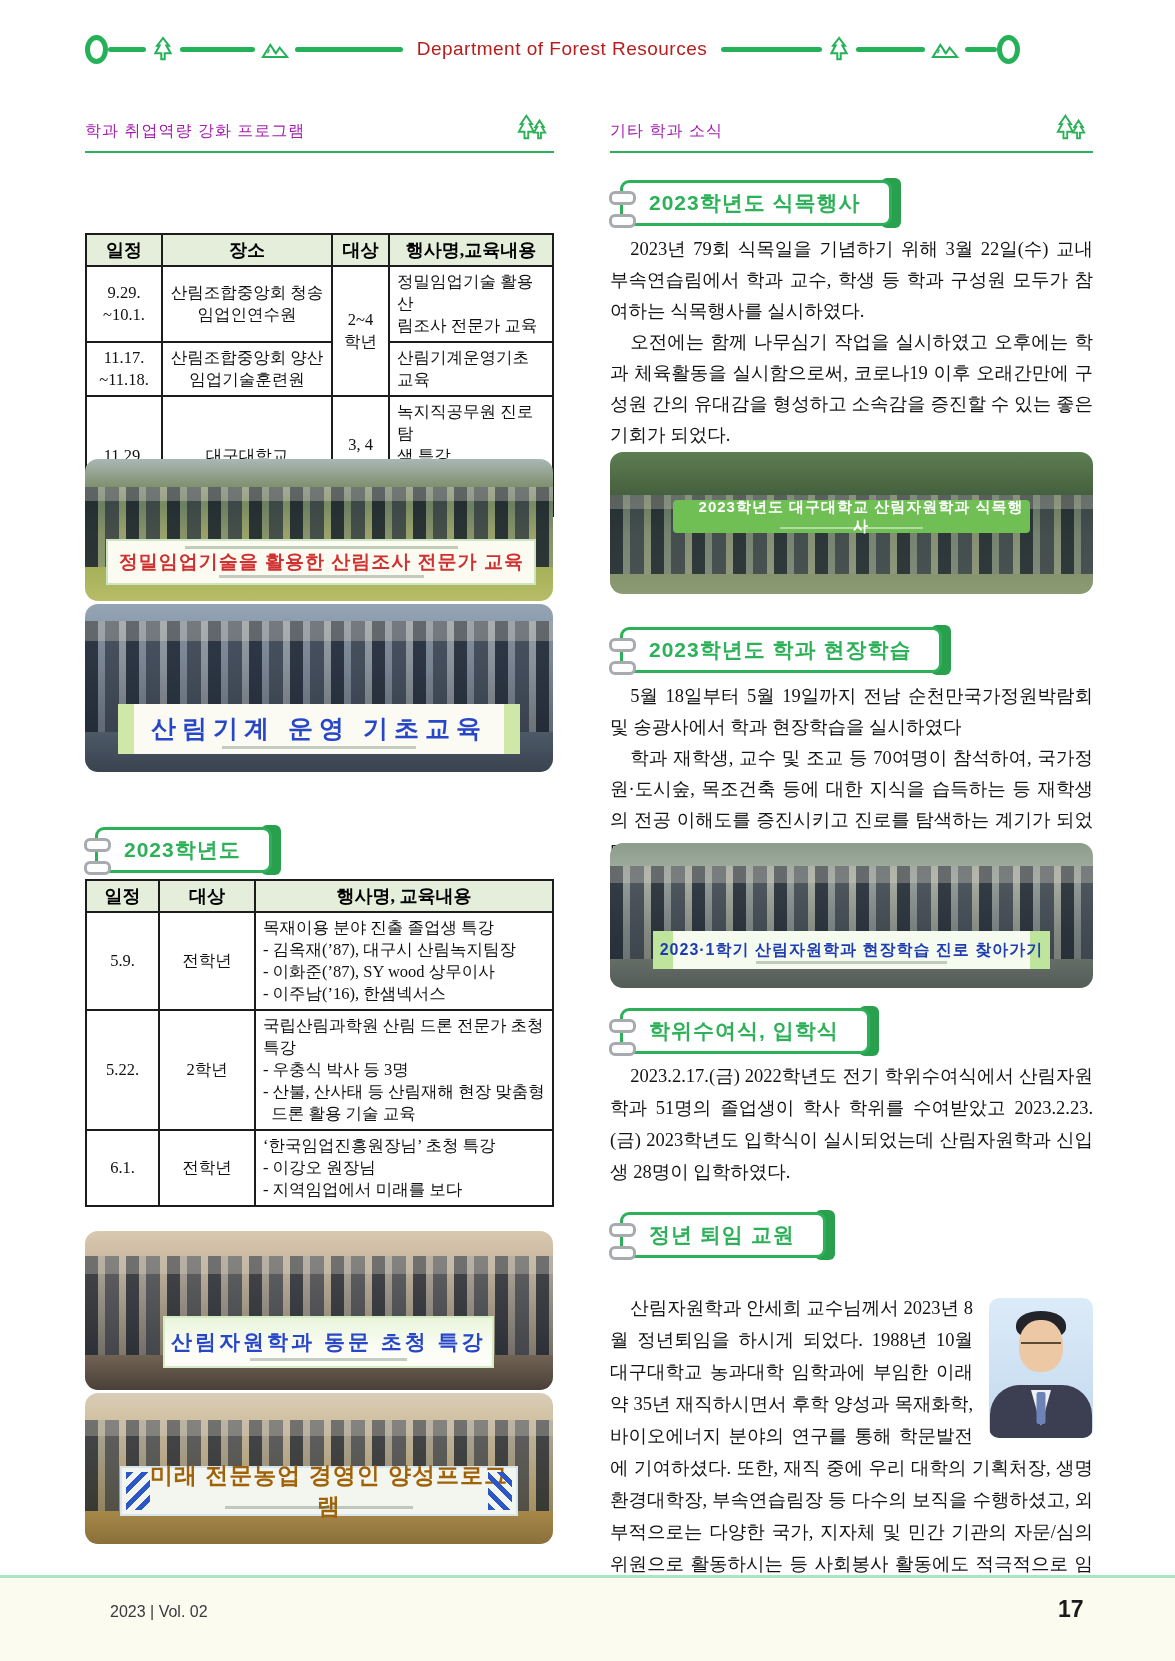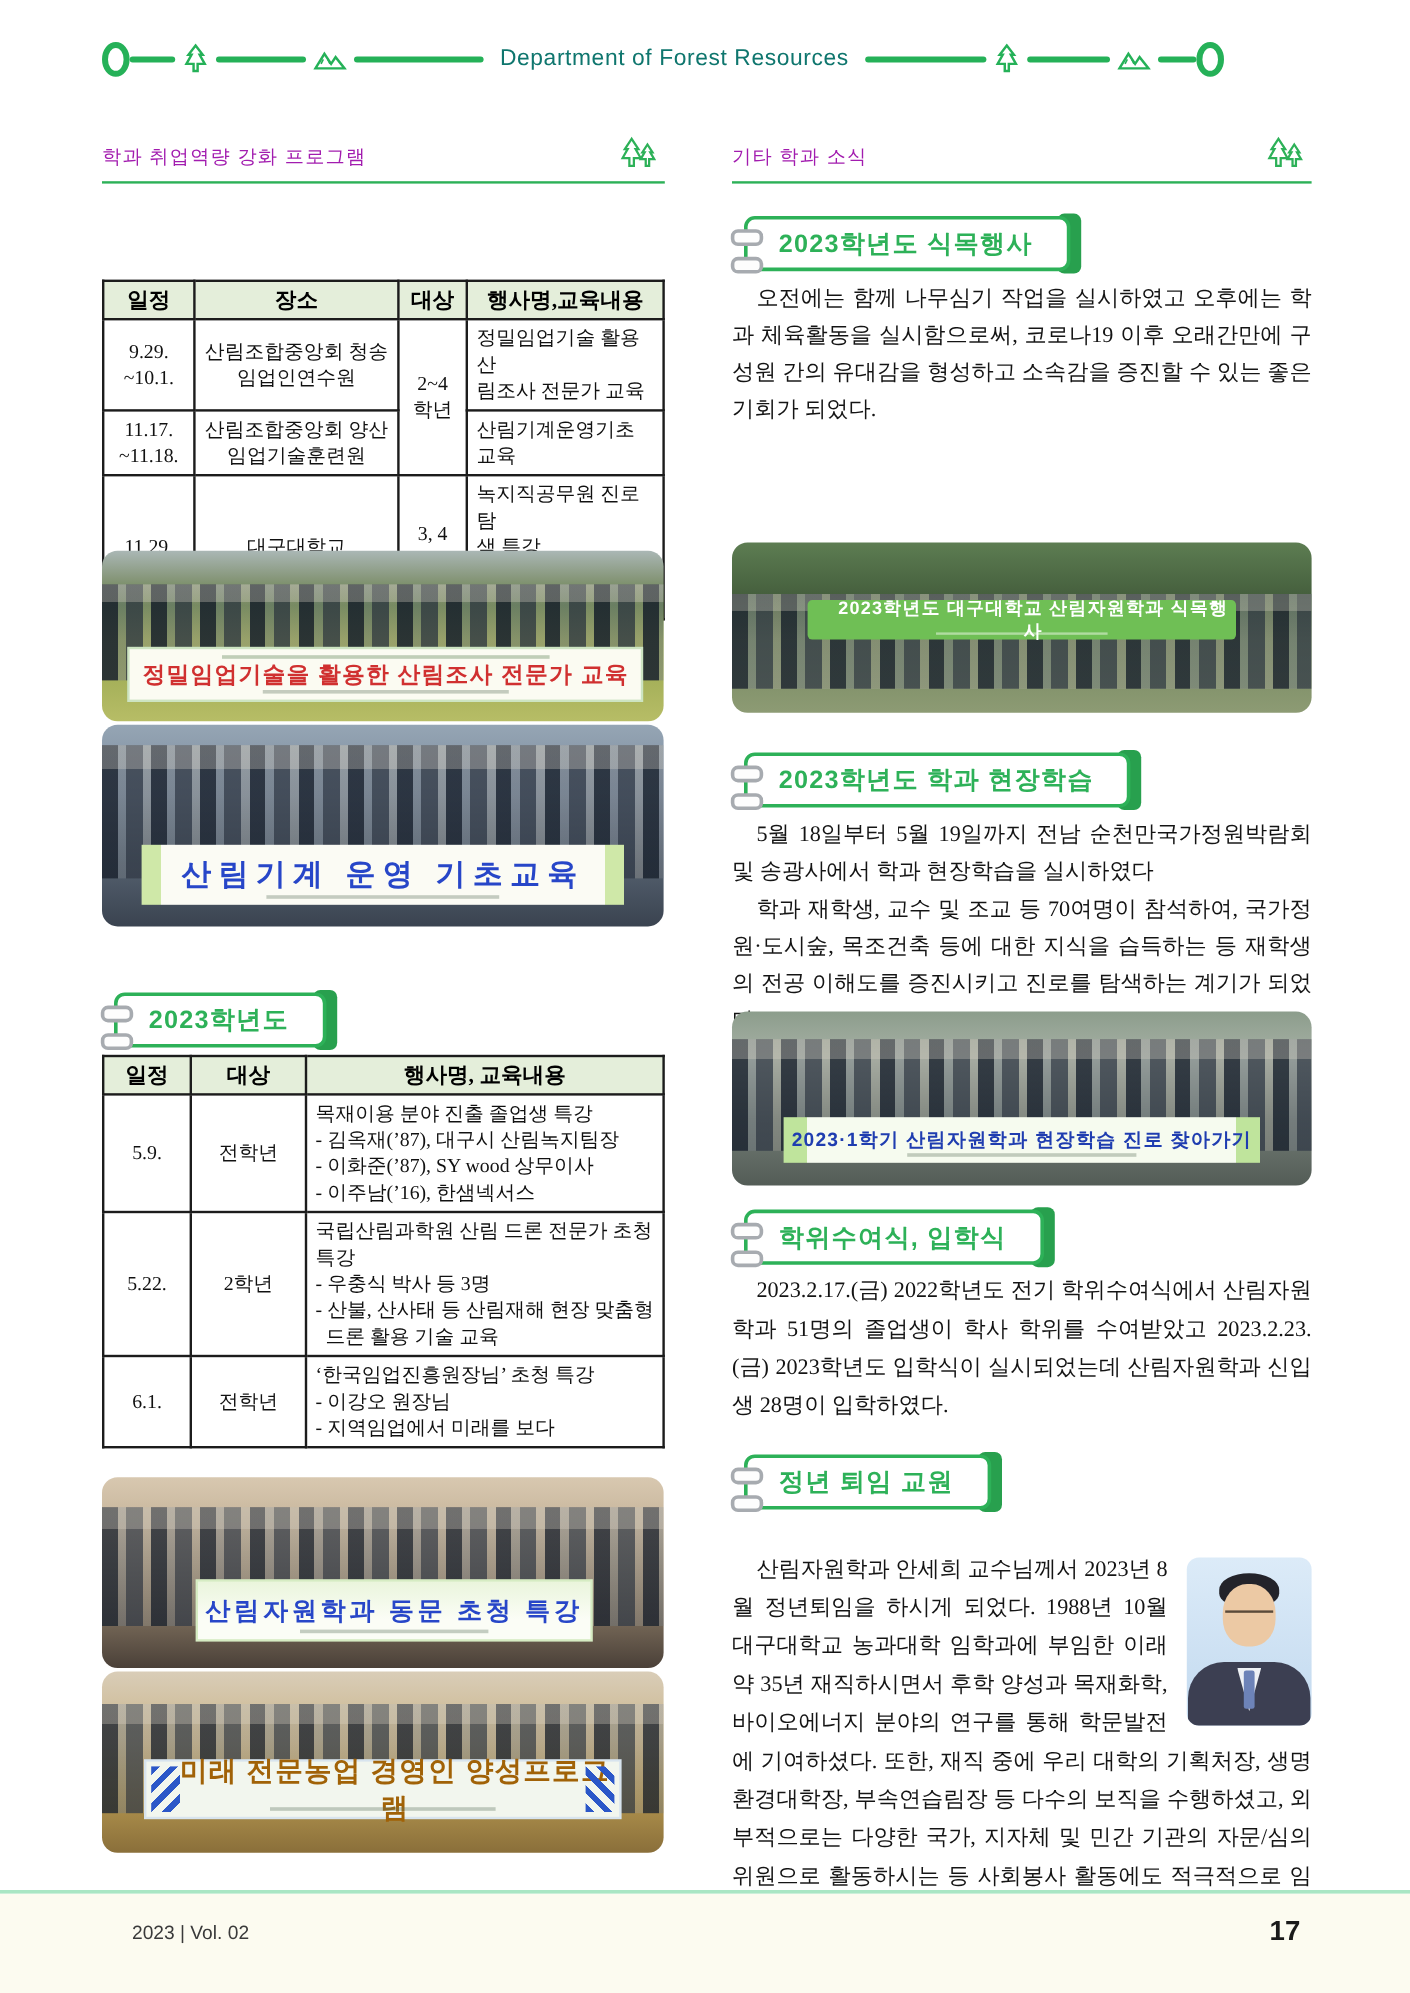--- a/index.html
+++ b/index.html
@@ -5,21 +5,21 @@
   html,body{margin:0;padding:0;background:#e9e9e9;}
   .page{position:relative;width:1175px;height:1661px;background:#ffffff;margin:0 auto;
         font-family:"Liberation Serif",serif;overflow:hidden;}
 
   
   .deco-header{position:absolute;top:34px;left:85px;width:935px;height:30px;
                display:flex;align-items:center;}
   .deco-line{height:5px;background:#25b158;border-radius:3px;}
   .g1{flex-grow:1.2}.g2{flex-grow:2.4}.g3{flex-grow:3.4}.g4{flex-grow:3.2}.g5{flex-grow:2.2}.g6{flex-grow:1.0}
   .deco-ring{width:13px;height:19px;border:5px solid #25b158;border-radius:50%;flex:none;}
-  .deco-title{color:#0f766e;font-family:"Liberation Sans",sans-serif;font-size:19px;
+  .deco-title{color:#b91c1c;font-family:"Liberation Sans",sans-serif;font-size:19px;
               letter-spacing:.5px;padding:0 14px;white-space:nowrap;}
   .icon{flex:none;display:inline-flex;margin:0 6px;}
 
   
   .sec-head{position:absolute;display:flex;align-items:flex-end;
             border-bottom:2.5px solid #2db158;padding-bottom:9px;}
   .sec-title{color:#a21caf;font-family:"Liberation Sans",sans-serif;font-weight:normal;
              font-size:16px;letter-spacing:1px;flex:1;}
 
   
@@ -323,20 +323,21 @@
     <span class="box">
         <span class="rings">
           <i></i>
           <i></i>
         </span>
       <span class="label">2023학년도 식목행사</span>
       </span>
   </div>
 
   <div class="rblock lh31" style="top:234px;">
+    <p class="para">2023년 79회 식목일을 기념하기 위해 3월 22일(수) 교내 부속연습림에서 학과 교수, 학생 등 학과 구성원 모두가 참여하는 식목행사를 실시하였다.</p>
     <p class="para">오전에는 함께 나무심기 작업을 실시하였고 오후에는 학과 체육활동을 실시함으로써, 코로나19 이후 오래간만에 구성원 간의 유대감을 형성하고 소속감을 증진할 수 있는 좋은 기회가 되었다.</p>
   </div>
 
   <div class="photo photoA">
     <div class="crowd"></div>
     <div class="pbanner pbA">
       <span>2023학년도 대구대학교 산림자원학과 식목행사</span>
     </div>
   </div>
 

